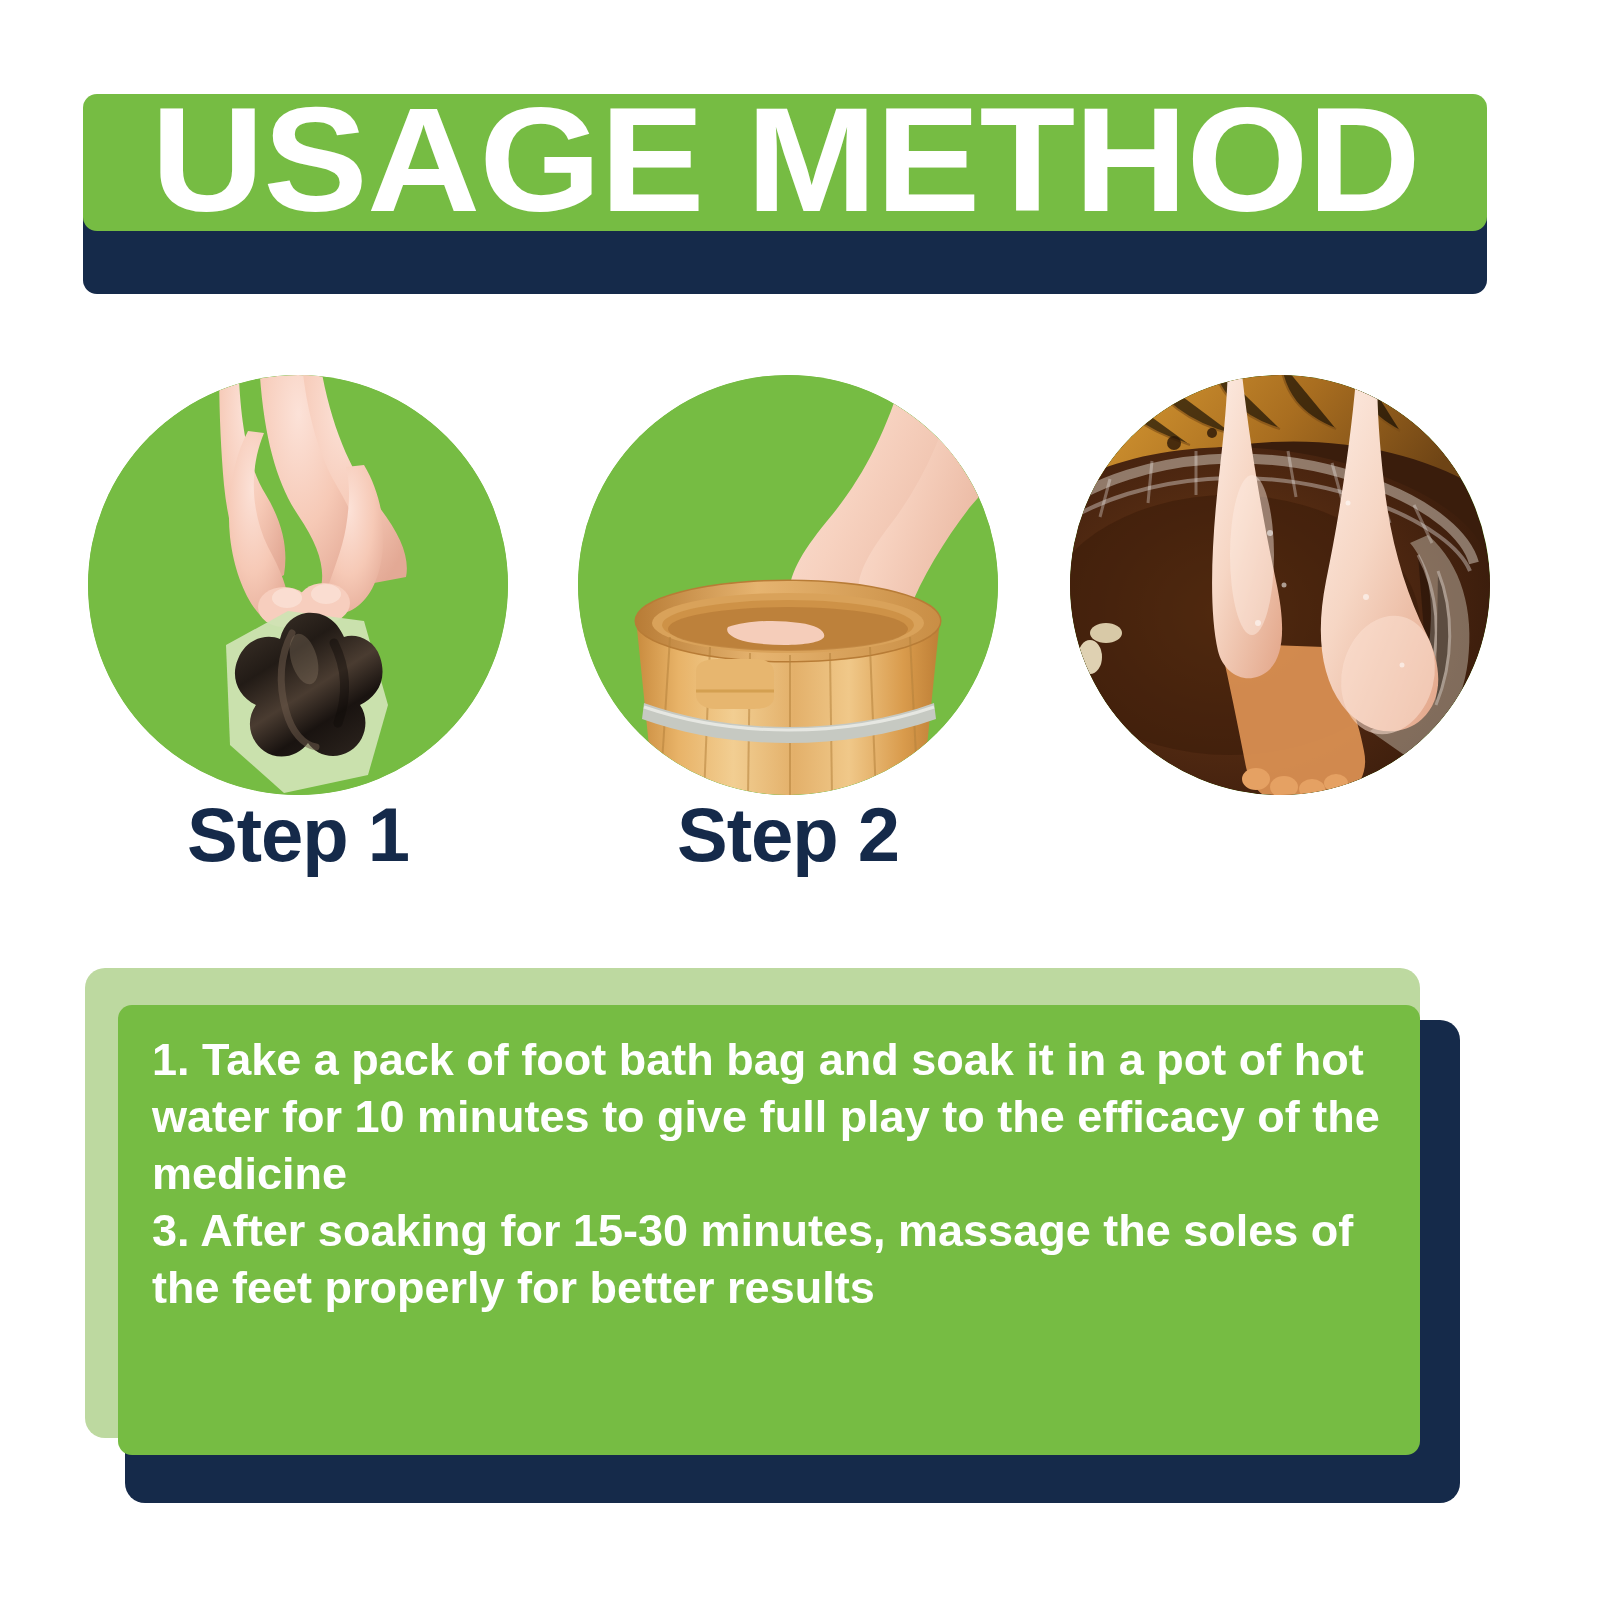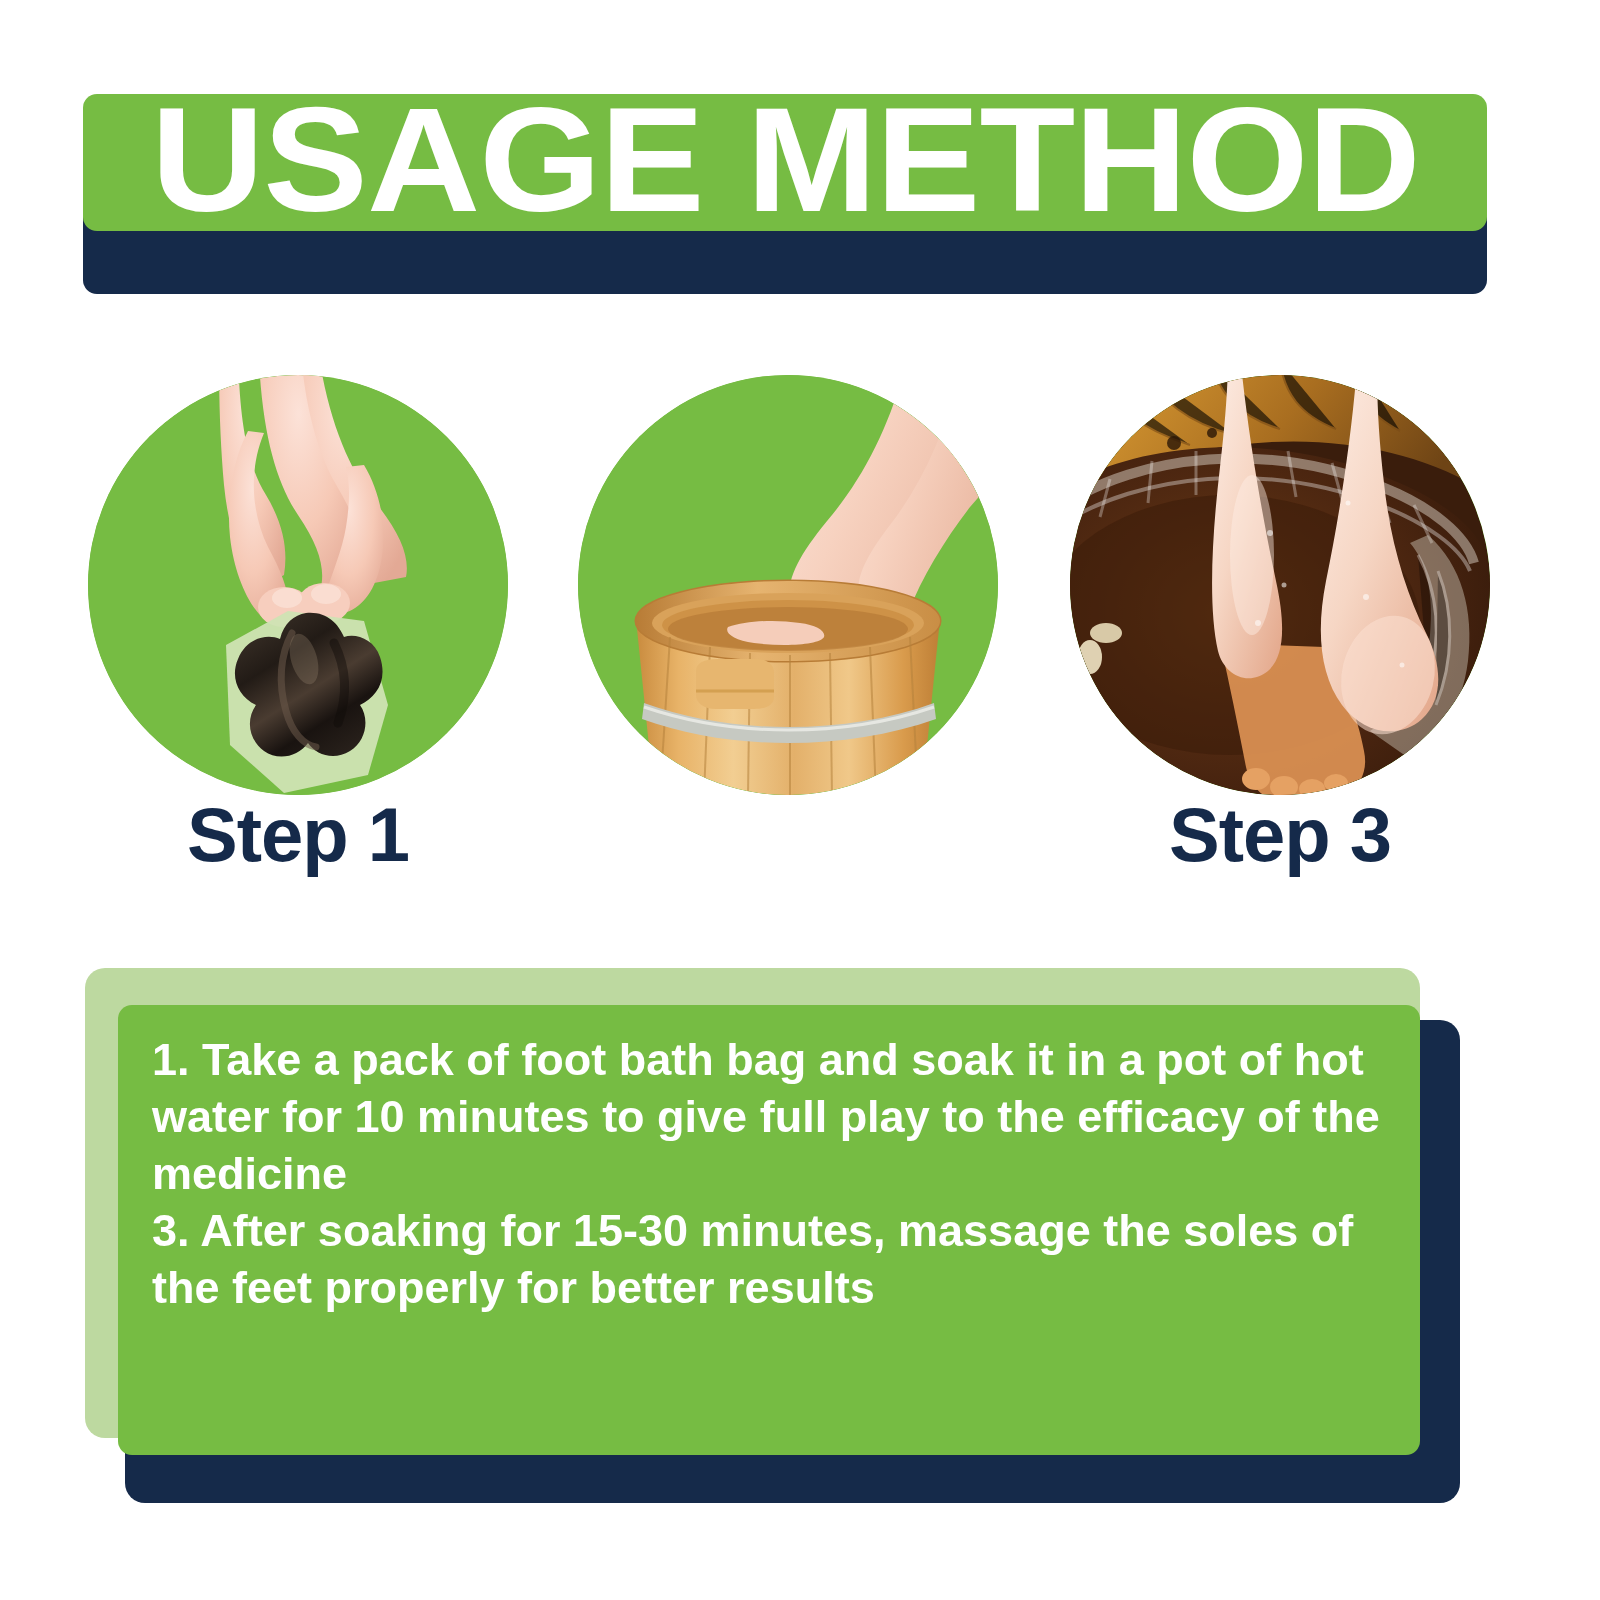--- a/index.html
+++ b/index.html
@@ -274,20 +274,21 @@
           <path d="M118 296 C118 288 126 284 140 284 L178 284 C190 284 196 290 196 298 L196 322 C196 330 188 334 176 334 L138 334 C126 334 118 328 118 320 Z" fill="#E7B66F"></path>
           <path d="M118 316 L196 316" stroke="#C8913F" stroke-width="3" opacity="0.6"></path>
 
           <path d="M66 328 C110 344 160 352 210 352 C262 352 312 344 356 328 L358 344 C312 360 262 368 210 368 C158 368 108 360 64 344 Z" fill="#C6C9C2"></path>
           <path d="M66 332 C110 347 160 355 210 355 C262 355 312 347 356 332" fill="none" stroke="#EDEFEA" stroke-width="3" opacity="0.8"></path>
 
           <path d="M150 252 C168 246 196 244 222 248 C238 250 248 256 246 262 C242 270 206 272 176 268 C156 265 146 258 150 252 Z" fill="#F5CDBA"></path>
         </g>
       </svg>
     </div>
+    <div class="step-caption">Step 2</div>
   </div>
 
   <div class="step-block" id="step-block-3">
     <div class="step-circle">
       <svg class="art-svg" viewBox="0 0 420 420">
         <defs>
           <radialGradient id="water3" cx="40%" cy="45%" r="80%">
             <stop offset="0%" stop-color="#6B3A16"></stop>
             <stop offset="55%" stop-color="#4A2510"></stop>
             <stop offset="100%" stop-color="#2C1508"></stop>
@@ -365,21 +366,20 @@
             <circle cx="200" cy="158" r="3"></circle>
               <circle cx="214" cy="210" r="2.5"></circle>
             <circle cx="188" cy="248" r="3"></circle>
               <circle cx="278" cy="128" r="2.5"></circle>
             <circle cx="296" cy="222" r="3"></circle>
               <circle cx="332" cy="290" r="2.5"></circle>
           </g>
         </g>
       </svg>
     </div>
-    <div class="step-caption">Step 3</div>
   </div>
 </div>
 
 <div id="instructions-panel">
   <div id="instructions-navy-layer"></div>
   <div id="instructions-light-layer"></div>
   <div id="instructions-green-plate">
     <div class="instruction-line">1. Take a pack of foot bath bag and soak it in a pot of hot water for 10 minutes to give full play to the efficacy of the medicine</div>
     <div class="instruction-line">3. After soaking for 15-30 minutes, massage the soles of the feet properly for better results</div>
   </div>

